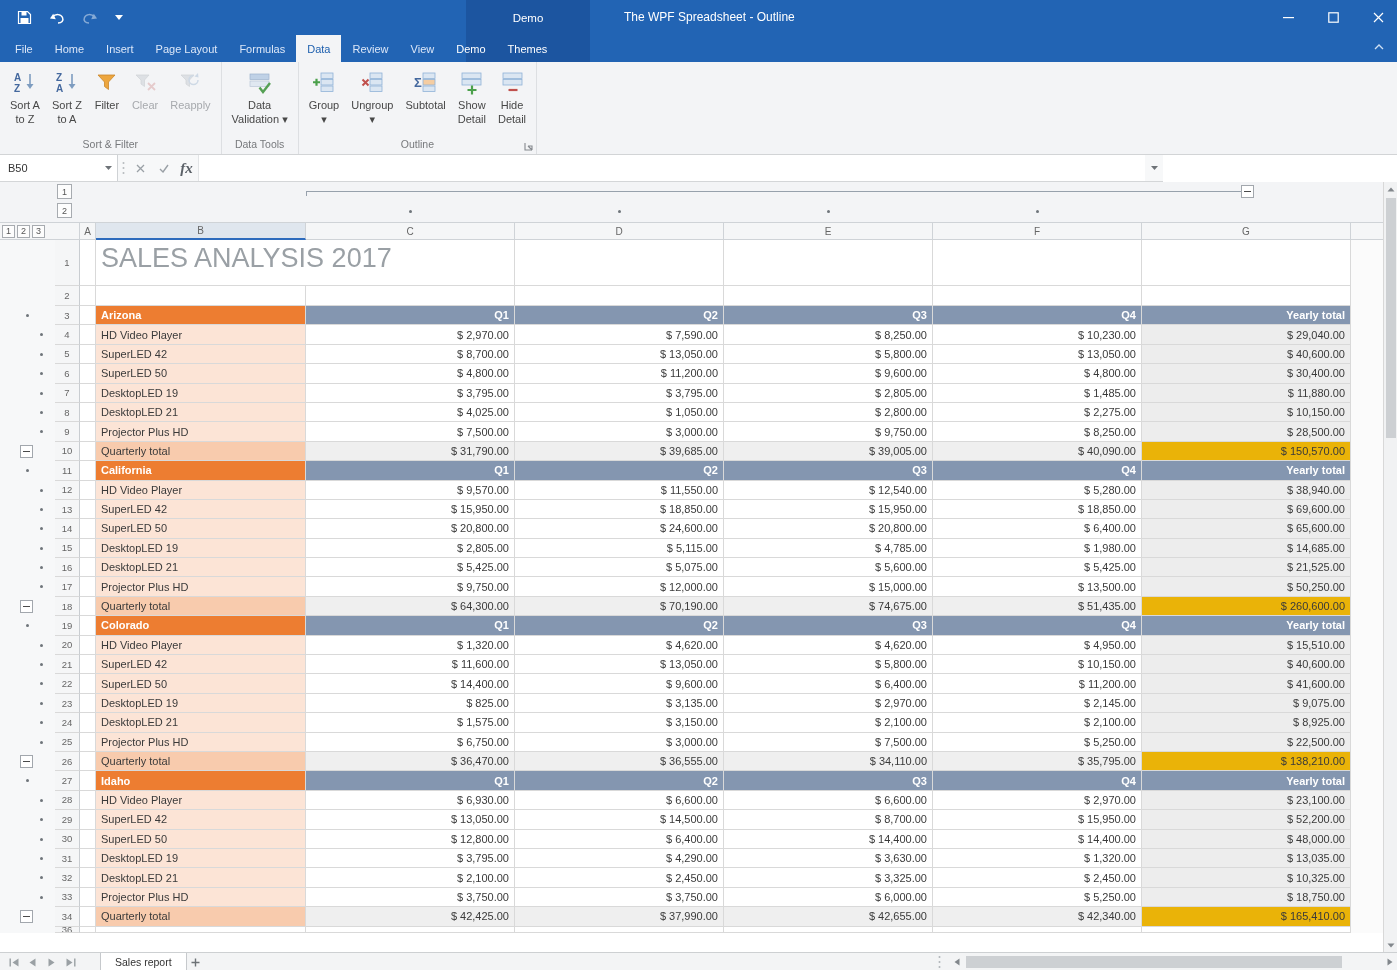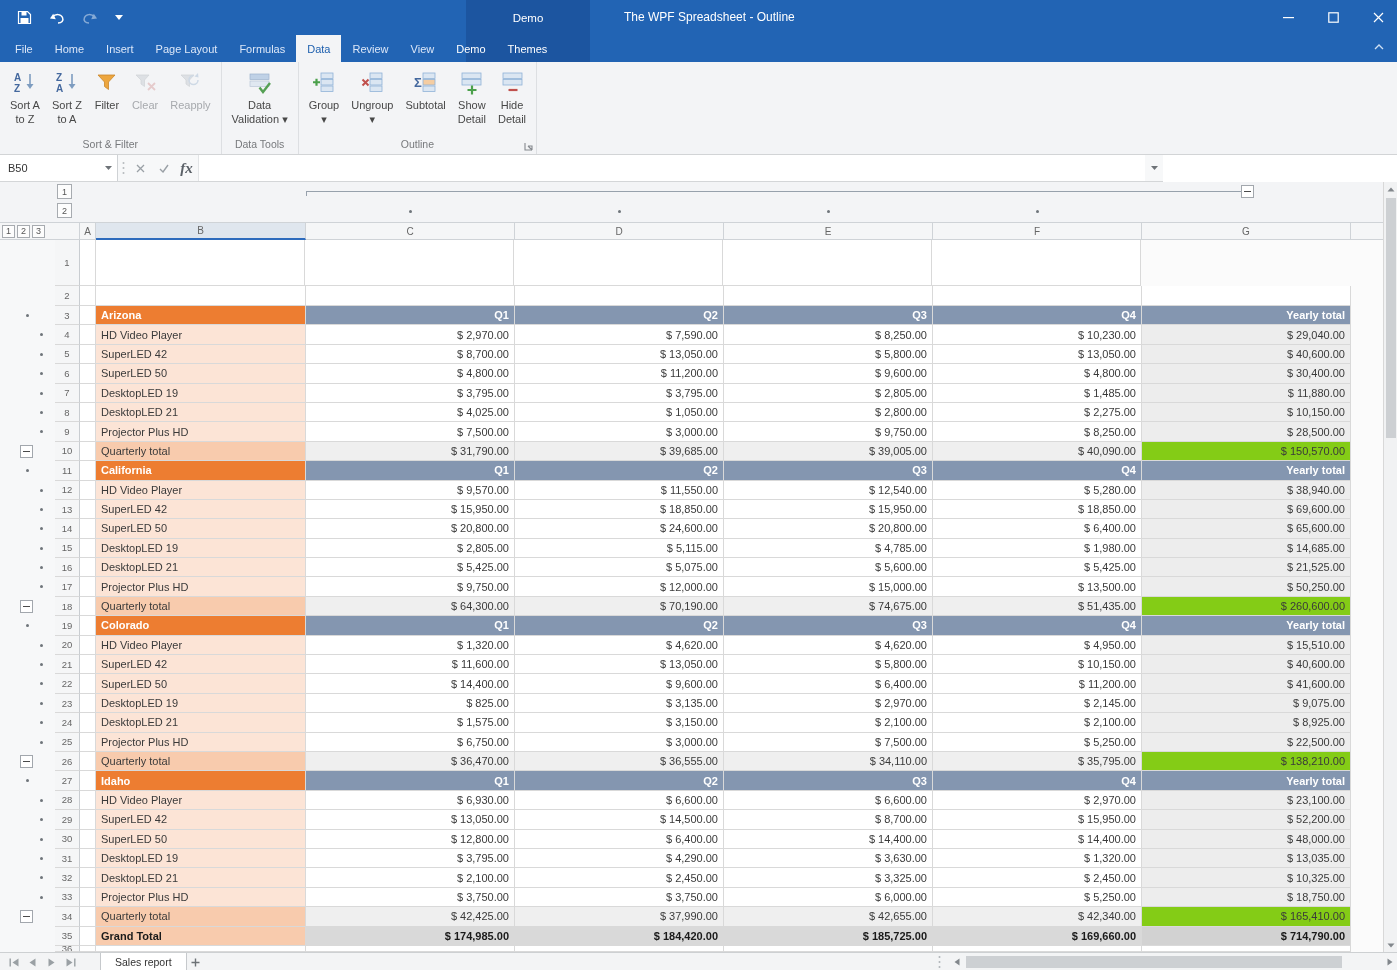--- a/index.html
+++ b/index.html
@@ -76,21 +76,21 @@
 .cv{width:209px;justify-content:flex-end;padding-right:5px}
 .rowfill{flex:1;background:#fbfbfb}
 .titletext{position:absolute;left:5px;top:3px;font-size:27px;color:#9aa0a5;white-space:nowrap;z-index:2}
 .r-title .cB{position:relative;border-right:none;overflow:visible}
 .r-state .cB{background:var(--state-header,#ed7d31);color:#fff;font-weight:bold}
 .r-state .cv{background:var(--quarter-header,#8496b0);color:#fff;font-weight:bold}
 .r-product .cB{background:var(--product-fill,#fce4d6)}
 .r-product .cG{background:#ededed}
 .r-subtotal .cB{background:var(--total-fill,#f8cbad)}
 .r-subtotal .cv{background:#efefef}
-.r-subtotal .cG{background:#84cc16}
+.r-subtotal .cG{background:#eab308}
 .r-grand .cB{background:var(--total-fill,#f8cbad);font-weight:bold;color:#1a1a1a}
 .r-grand .cv{background:#d9d9d9;font-weight:bold;color:#1a1a1a}
 .r-grand .cG{background:#d2d2d2}
 
 .vscroll{position:absolute;left:1383px;top:182px;width:14px;height:770px;background:#f1f2f3;border-left:1px solid #d8d8d8}
 .varrow{position:absolute;left:0;width:14px;height:14px;display:flex;align-items:center;justify-content:center}
 .vthumb{position:absolute;left:2px;top:16px;width:10px;height:240px;background:#cdd0d3}
 
 .bottombar{position:absolute;top:952px;left:0;width:1397px;height:18px;background:#f3f4f5;border-top:1px solid #cdd0d2}
 .navs{position:absolute;left:4px;top:0;height:18px;display:flex}
@@ -396,20 +396,23 @@
       <div class="ghcell colletter" style="width: 209px;">E</div>
       <div class="ghcell colletter" style="width: 209px;">F</div>
       <div class="ghcell colletter" style="width: 209px;">G</div>
       <div class="ghcell ghfill"></div>
     </div>
   <div class="gbody">
       <div class="grow r-title">
         <div class="gut"></div>
         <div class="cell rowhead">1</div>
         <div class="cell cA"></div>
+        <div class="cell cB">
+          <span class="titletext">SALES ANALYSIS 2017</span>
+        </div>
         <div class="cell cv"></div>
         <div class="cell cv"></div>
         <div class="cell cv"></div>
         <div class="cell cv"></div>
         <div class="cell cv cG"></div>
         <div class="rowfill"></div>
       </div>
       <div class="grow r-blank">
         <div class="gut"></div>
         <div class="cell rowhead">2</div>
@@ -869,32 +872,20 @@
           </div>
         </div>
         <div class="cell rowhead">34</div>
         <div class="cell cA"></div>
         <div class="cell cB">Quarterly total</div>
         <div class="cell cv">$ 42,425.00</div>
         <div class="cell cv">$ 37,990.00</div>
         <div class="cell cv">$ 42,655.00</div>
         <div class="cell cv">$ 42,340.00</div>
         <div class="cell cv cG">$ 165,410.00</div>
-        <div class="rowfill"></div>
-      </div>
-      <div class="grow r-grand">
-        <div class="gut"></div>
-        <div class="cell rowhead">35</div>
-        <div class="cell cA"></div>
-        <div class="cell cB">Grand Total</div>
-        <div class="cell cv">$ 174,985.00</div>
-        <div class="cell cv">$ 184,420.00</div>
-        <div class="cell cv">$ 185,725.00</div>
-        <div class="cell cv">$ 169,660.00</div>
-        <div class="cell cv cG">$ 714,790.00</div>
         <div class="rowfill"></div>
       </div>
       <div class="grow r-partial">
         <div class="gut"></div>
         <div class="cell rowhead">36</div>
         <div class="cell cA"></div>
         <div class="cell cB"></div>
         <div class="cell cv"></div>
         <div class="cell cv"></div>
         <div class="cell cv"></div>

